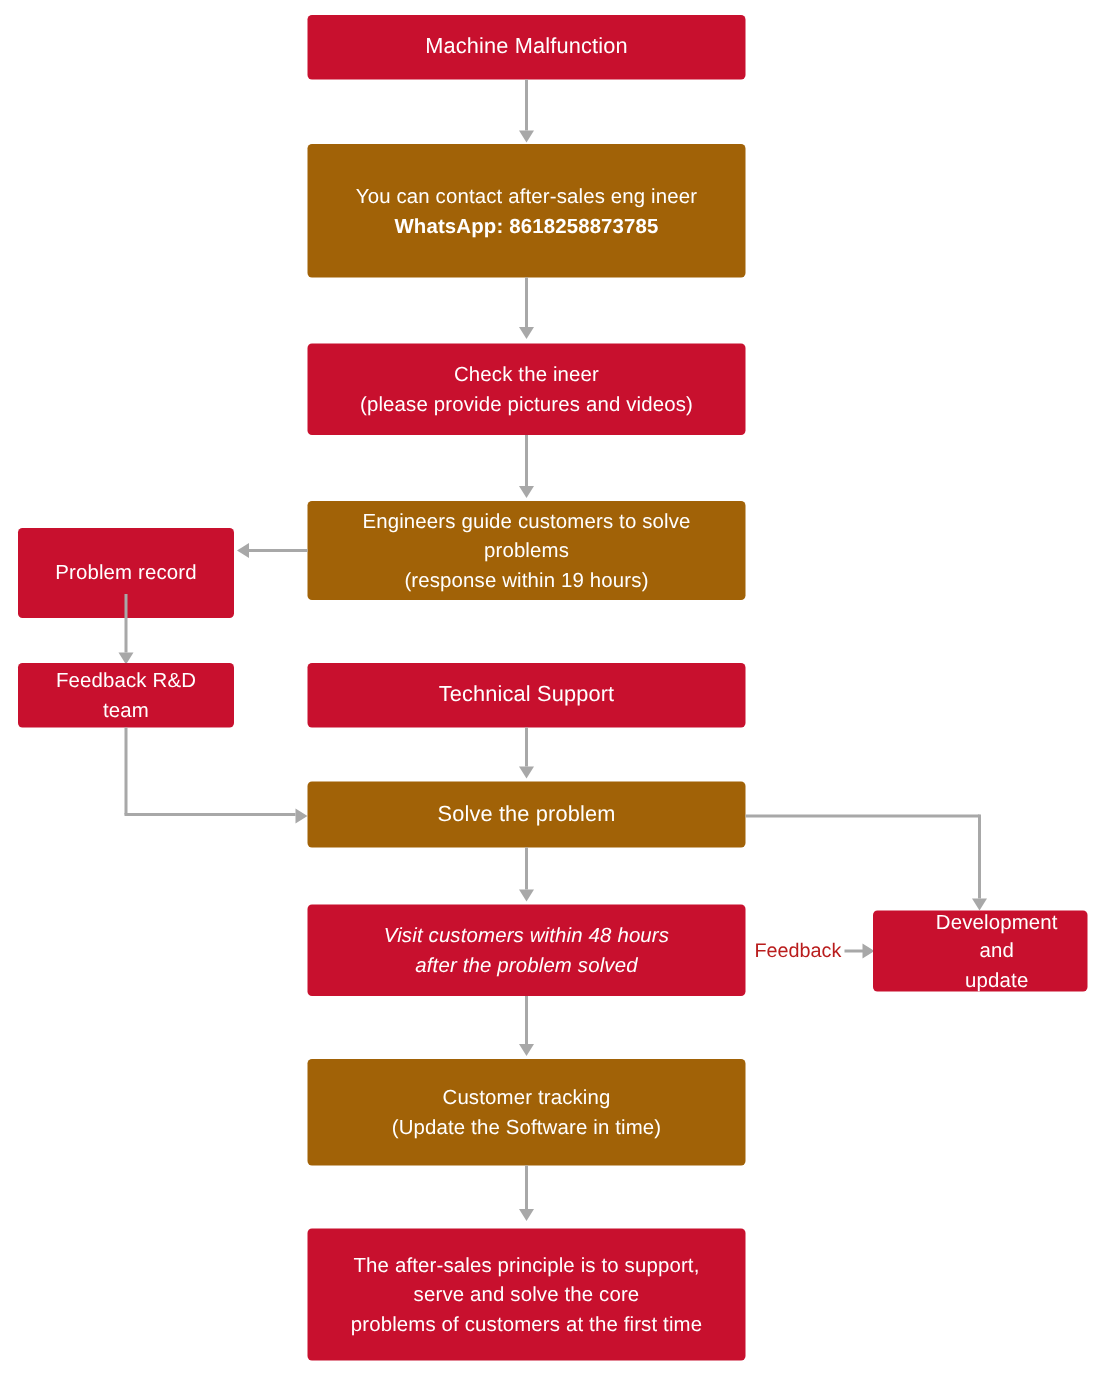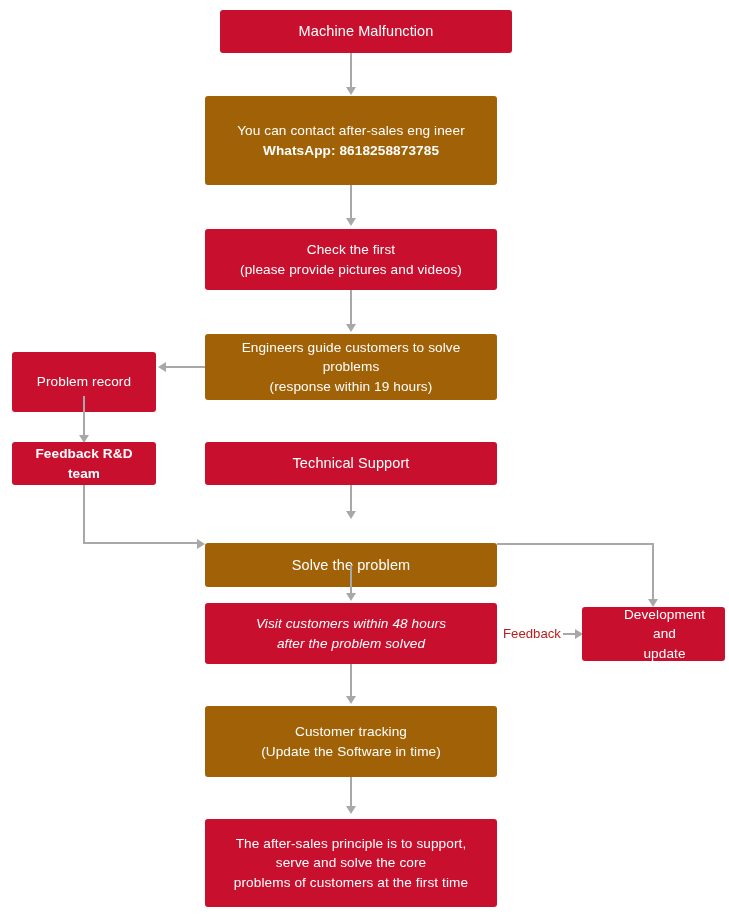--- a/index.html
+++ b/index.html
@@ -87,42 +87,42 @@
     position: absolute;
     height: 2px;
     background: #a8a8a8;
   }
 </style>
 </head>
 <body>
 
 <div id="canvas">
 
-  <div class="node red fs15" style="left:220px; top:10px; width:292px; height:43px;">
+  <div class="node red fs15" style="left:205px; top:10px; width:292px; height:43px;">
     <span class="node-text">
       <span class="ln">Machine Malfunction</span>
     </span>
   </div>
 
   <div class="conn v" style="left:350px; top:53px; height:34px;"></div>
   <div class="head down" style="left:345.5px; top:87px;"></div>
 
   <div class="node dark fs14" style="left:205px; top:96px; width:292px; height:89px;">
     <span class="node-text">
       <span class="ln">You can contact after-sales eng ineer</span>
       <span class="ln b">WhatsApp: 8618258873785</span>
     </span>
   </div>
 
   <div class="conn v" style="left:350px; top:185px; height:33px;"></div>
   <div class="head down" style="left:345.5px; top:218px;"></div>
 
   <div class="node red fs14" style="left:205px; top:229px; width:292px; height:61px;">
     <span class="node-text">
-      <span class="ln">Check the first</span>
+      <span class="ln">Check the ineer</span>
       <span class="ln">(please provide pictures and videos)</span>
     </span>
   </div>
 
   <div class="conn v" style="left:350px; top:290px; height:34px;"></div>
   <div class="head down" style="left:345.5px; top:324px;"></div>
 
   <div class="node dark fs14" style="left:205px; top:334px; width:292px; height:66px;">
     <span class="node-text">
       <span class="ln">Engineers guide customers to solve problems</span>
@@ -135,40 +135,40 @@
 
   <div class="node red fs14" style="left:12px; top:352px; width:144px; height:60px;">
     <span class="node-text">
       <span class="ln">Problem record</span>
     </span>
   </div>
 
   <div class="conn v" style="left:83px; top:396px; height:39px;"></div>
   <div class="head down" style="left:78.5px; top:435px;"></div>
 
-  <div class="node red fs14" style="left:12px; top:442px; width:144px; height:43px;font-weight:bold;">
+  <div class="node red fs14" style="left:12px; top:442px; width:144px; height:43px;">
     <span class="node-text">
       <span class="ln">Feedback R&amp;D team</span>
     </span>
   </div>
 
   <div class="conn v" style="left:83px; top:485px; height:58px;"></div>
   <div class="conn h" style="left:83px; top:542px; width:114px;"></div>
   <div class="head right" style="left:197px; top:538.5px;"></div>
 
   <div class="node red fs15" style="left:205px; top:442px; width:292px; height:43px;">
     <span class="node-text">
       <span class="ln">Technical Support</span>
     </span>
   </div>
 
   <div class="conn v" style="left:350px; top:485px; height:26px;"></div>
   <div class="head down" style="left:345.5px; top:511px;"></div>
 
-  <div class="node dark fs15" style="left:205px; top:543px; width:292px; height:44px;">
+  <div class="node dark fs15" style="left:205px; top:521px; width:292px; height:44px;">
     <span class="node-text">
       <span class="ln">Solve the problem</span>
     </span>
   </div>
 
   <div class="conn h" style="left:497px; top:543px; width:156px;"></div>
   <div class="conn v" style="left:652px; top:543px; height:56px;"></div>
   <div class="head down" style="left:647.5px; top:599px;"></div>
 
   <div class="conn v" style="left:350px; top:565px; height:28px;"></div>

